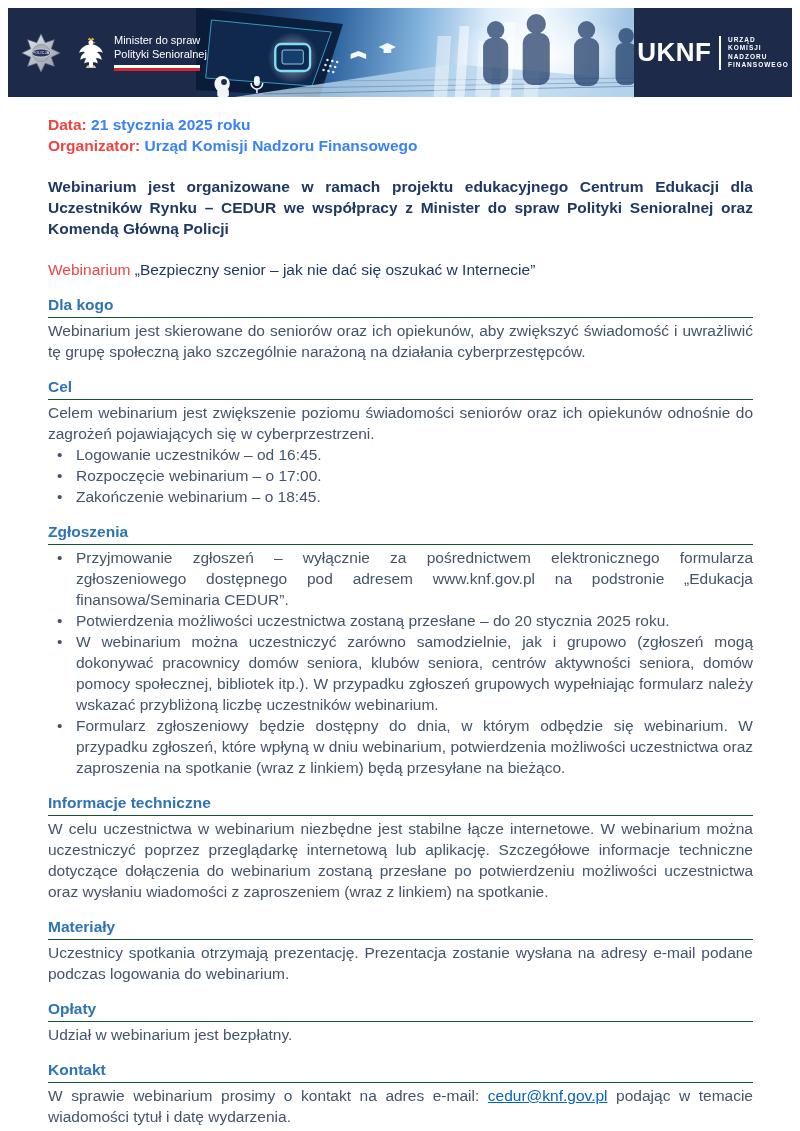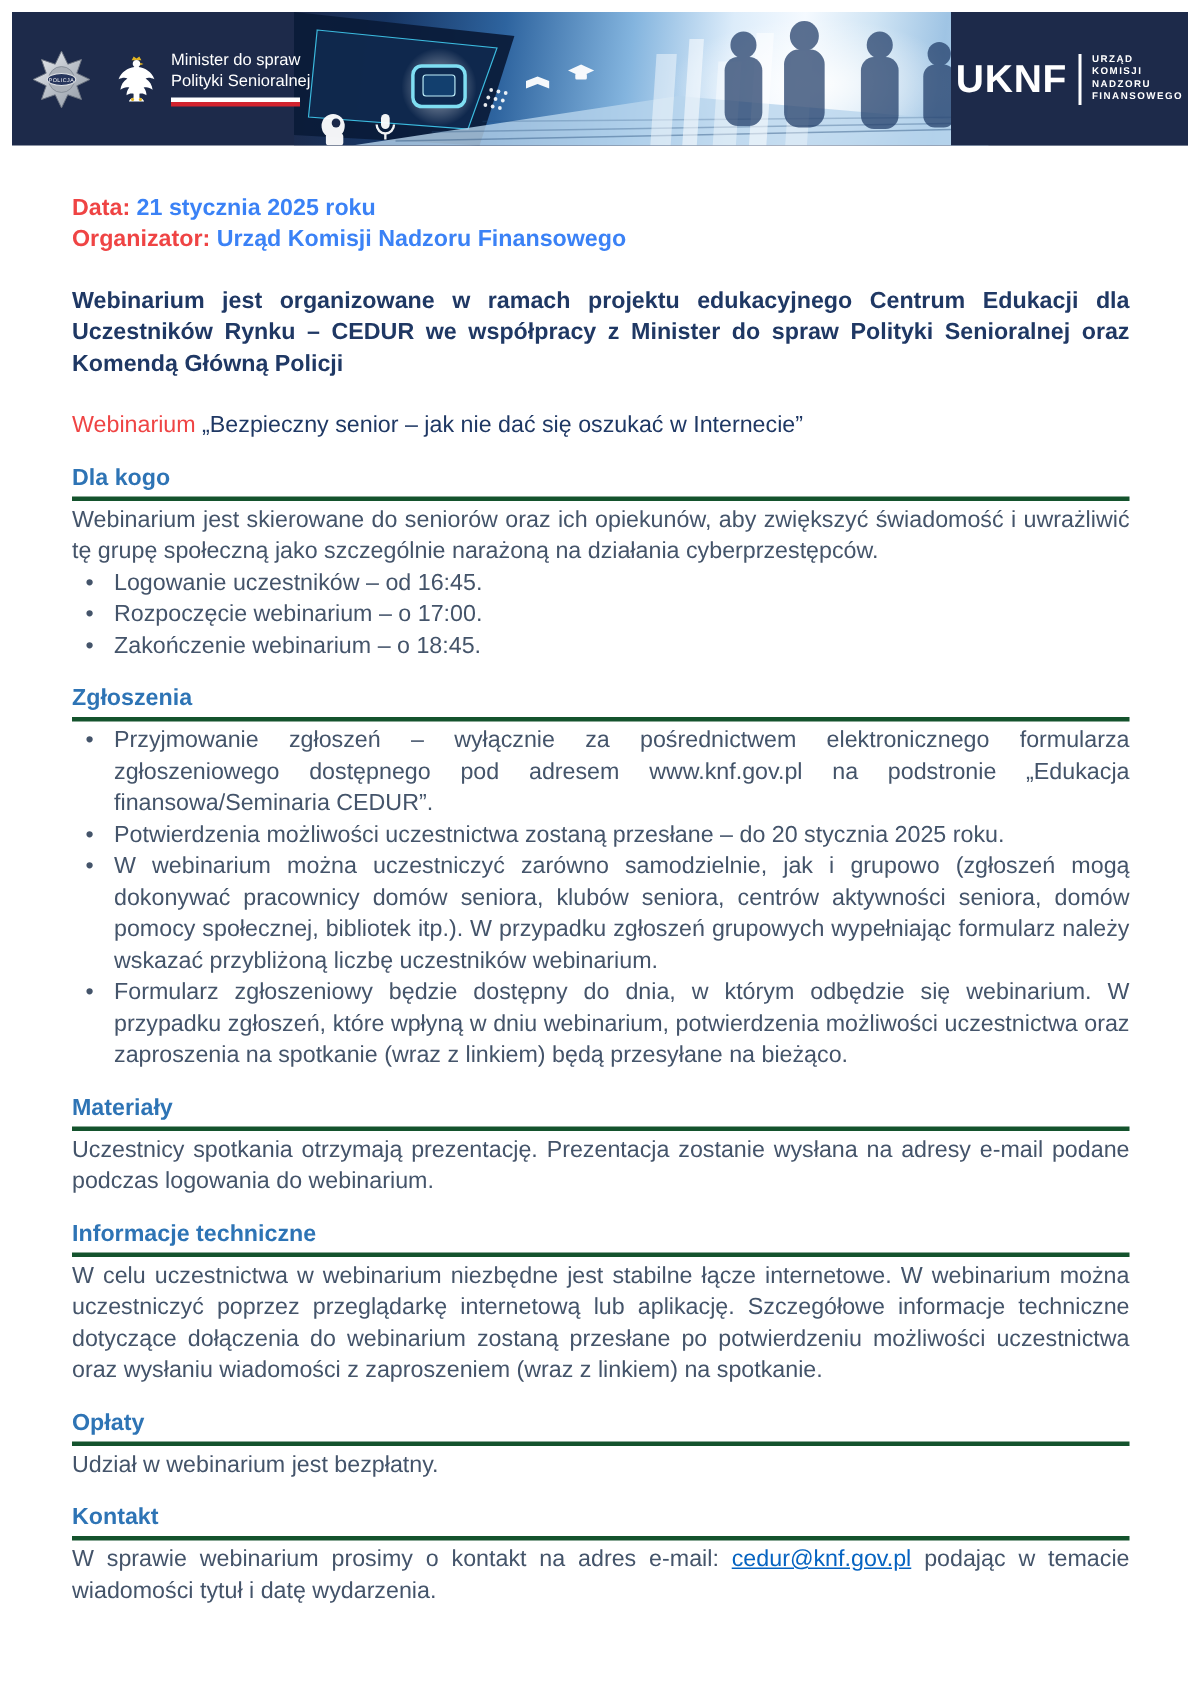--- a/index.html
+++ b/index.html
@@ -5,21 +5,21 @@
   html, body {
     margin: 0; padding: 0;
     width: 800px; height: 1131px;
     background: #ffffff;
     overflow: hidden;
     font-family: "Liberation Sans", "DejaVu Sans", sans-serif;
   }
   
   .hdr {
     position: relative;
-    margin: 8px 8px 16px 8px;
+    margin: 8px 8px 2px 8px;
     height: 89px;
     background: #1d2a4a;
     overflow: hidden;
   }
   .hdr-left {
     position: absolute; left: 0; top: 0; bottom: 0; width: 200px;
     display: flex; align-items: center;
     padding-left: 13px; z-index: 3;
   }
   .hdr-middle {
@@ -53,21 +53,21 @@
     line-height: 21px;
   }
   .meta p { margin: 0; font-weight: bold; }
   .lbl { color: #ef4444; }
   .navy { color: #3b82f6; }
   .intro { margin: 20px 0 0; color: #1f3864; font-weight: bold; text-align: justify; }
   .title-line { margin: 20px 0 0; font-weight: normal; color: #1f3864; }
   h2.sec {
     margin: 14px 0 2px; padding-bottom: 2px;
     font-size: 15.5px; font-weight: bold; color: #2e74b5;
-    border-bottom: 3px solid #14532d;
+    border-bottom: 1px solid #14532d;
   }
   p.body { margin: 0; text-align: justify; }
   ul.blist { margin: 0; padding: 0; list-style: none; }
   ul.blist li { position: relative; padding-left: 28px; text-align: justify; }
   ul.blist li::before { content: "\2022"; position: absolute; left: 9px; top: 0; }
   b, strong { font-weight: normal; }
   a.mail { color: #0563c1; text-decoration: underline; cursor: pointer; }
 </style>
 </head>
 <body>
@@ -204,50 +204,54 @@
 
   <p class="intro">Webinarium jest organizowane w ramach projektu edukacyjnego Centrum Edukacji dla Uczestników Rynku – CEDUR we współpracy z Minister do spraw Polityki Senioralnej oraz Komendą Główną Policji</p>
 
   <p class="title-line"><span class="lbl">Webinarium</span> <span>„Bezpieczny senior – jak nie dać się oszukać w Internecie”</span></p>
 
   <section>
     <h2 class="sec">Dla kogo</h2>
     <p class="body">Webinarium jest skierowane do seniorów oraz ich opiekunów, aby zwiększyć świadomość i uwrażliwić tę grupę społeczną jako szczególnie narażoną na działania cyberprzestępców.</p>
   </section>
 
+  <section>
+    <h2 class="sec">Cel</h2>
+    <p class="body">Celem webinarium jest zwiększenie poziomu świadomości seniorów oraz ich opiekunów odnośnie do zagrożeń pojawiających się w cyberprzestrzeni.</p>
+  </section>
 
   <section>
     <ul class="blist">
       <li><span>Logowanie uczestników – od </span><b>16:45</b><span>.</span></li>
       <li><span>Rozpoczęcie webinarium – o </span><b>17:00</b><span>.</span></li>
       <li><span>Zakończenie webinarium – o </span><b>18:45</b><span>.</span></li>
     </ul>
   </section>
 
   <section>
     <h2 class="sec">Zgłoszenia</h2>
     <ul class="blist">
       <li><span>Przyjmowanie zgłoszeń – wyłącznie za pośrednictwem elektronicznego formularza zgłoszeniowego dostępnego pod adresem www.knf.gov.pl na podstronie „Edukacja finansowa/Seminaria CEDUR”.</span><b></b><span></span></li>
       <li><span>Potwierdzenia możliwości uczestnictwa zostaną przesłane – do </span><b>20 stycznia 2025 roku</b><span>.</span></li>
       <li><span>W webinarium można uczestniczyć zarówno samodzielnie, jak i grupowo (zgłoszeń mogą dokonywać pracownicy domów seniora, klubów seniora, centrów aktywności seniora, domów pomocy społecznej, bibliotek itp.). W przypadku zgłoszeń grupowych wypełniając formularz należy wskazać przybliżoną liczbę uczestników webinarium.</span><b></b><span></span></li>
       <li><span>Formularz zgłoszeniowy będzie dostępny do dnia, w którym odbędzie się webinarium. W przypadku zgłoszeń, które wpłyną w dniu webinarium, potwierdzenia możliwości uczestnictwa oraz zaproszenia na spotkanie (wraz z linkiem) będą przesyłane na bieżąco.</span><b></b><span></span></li>
     </ul>
   </section>
 
   <section>
+    <h2 class="sec">Informacje techniczne</h2>
+    <p class="body">W celu uczestnictwa w webinarium niezbędne jest stabilne łącze internetowe. W webinarium można uczestniczyć poprzez przeglądarkę internetową lub aplikację. Szczegółowe informacje techniczne dotyczące dołączenia do webinarium zostaną przesłane po potwierdzeniu możliwości uczestnictwa oraz wysłaniu wiadomości z zaproszeniem (wraz z linkiem) na spotkanie.</p>
+  </section>
+
+  <section>
     <h2 class="sec">Materiały</h2>
     <p class="body">Uczestnicy spotkania otrzymają prezentację. Prezentacja zostanie wysłana na adresy e-mail podane podczas logowania do webinarium.</p>
   </section>
 
   <section>
-    <h2 class="sec">Informacje techniczne</h2>
-    <p class="body">W celu uczestnictwa w webinarium niezbędne jest stabilne łącze internetowe. W webinarium można uczestniczyć poprzez przeglądarkę internetową lub aplikację. Szczegółowe informacje techniczne dotyczące dołączenia do webinarium zostaną przesłane po potwierdzeniu możliwości uczestnictwa oraz wysłaniu wiadomości z zaproszeniem (wraz z linkiem) na spotkanie.</p>
-  </section>
-
-  <section>
     <h2 class="sec">Opłaty</h2>
     <p class="body"><span>Udział w webinarium jest </span><b>bezpłatny</b><span>.</span></p>
   </section>
 
   <section>
     <h2 class="sec">Kontakt</h2>
     <p class="body"><span>W sprawie webinarium prosimy o kontakt na adres e-mail: </span><a class="mail">cedur@knf.gov.pl</a><span> podając w temacie wiadomości tytuł i datę wydarzenia.</span></p>
   </section>
 
 </main>

